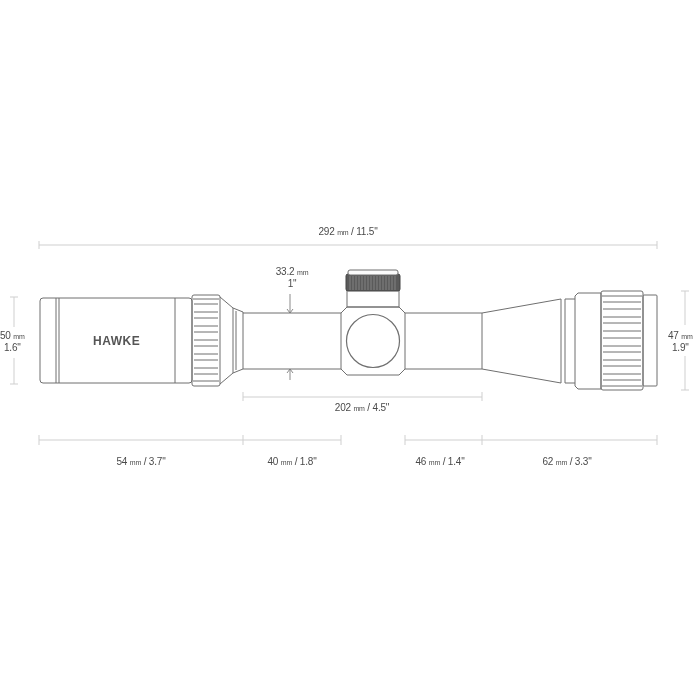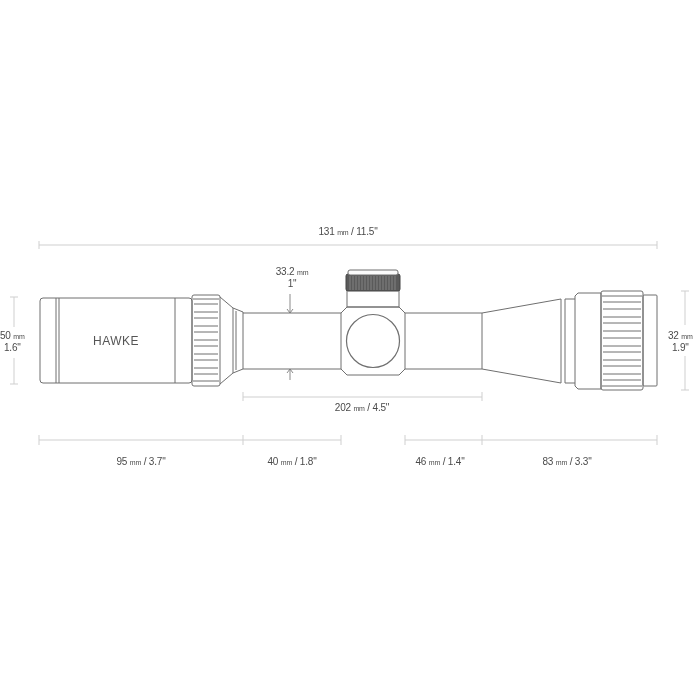--- a/index.html
+++ b/index.html
@@ -152,77 +152,77 @@
           <line x1="386" y1="276" x2="386" y2="290"></line>
           <line x1="389" y1="276" x2="389" y2="290"></line>
           <line x1="392" y1="276" x2="392" y2="290"></line>
           <line x1="395" y1="276" x2="395" y2="290"></line>
         </g>
       </g>
     </g>
   </svg>
 
   
-  <div class="brand" style="left:93px; top:334px;">HAWKE</div>
+  <div class="brand" style="left:93px; top:334px;font-weight:bold;">HAWKE</div>
 
   
   <div class="lbl center" style="left:348px; top:226px;">
-    <span>131</span>
+    <span>292</span>
     <span class="u">mm</span>
     <span>/</span>
     <span>11.5"</span>
   </div>
 
   
   <div class="lbl stack center" style="left:292px; top:266px;">
     <div><span>33.2</span> <span class="u">mm</span></div>
     <div>1"</div>
   </div>
 
   
   <div class="lbl stack" style="left:0px; top:330px;">
     <div><span>50</span> <span class="u">mm</span></div>
     <div>1.6"</div>
   </div>
 
   
   <div class="lbl stack" style="left:668px; top:330px;">
-    <div><span>32</span> <span class="u">mm</span></div>
+    <div><span>47</span> <span class="u">mm</span></div>
     <div>1.9"</div>
   </div>
 
   
   <div class="lbl center" style="left:362px; top:402px;">
     <span>202</span>
     <span class="u">mm</span>
     <span>/</span>
     <span>4.5"</span>
   </div>
 
   
   <div class="lbl center" style="left:141px; top:456px;">
-    <span>95</span>
+    <span>54</span>
     <span class="u">mm</span>
     <span>/</span>
     <span>3.7"</span>
   </div>
 
   <div class="lbl center" style="left:292px; top:456px;">
     <span>40</span>
     <span class="u">mm</span>
     <span>/</span>
     <span>1.8"</span>
   </div>
 
   <div class="lbl center" style="left:440px; top:456px;">
     <span>46</span>
     <span class="u">mm</span>
     <span>/</span>
     <span>1.4"</span>
   </div>
 
   <div class="lbl center" style="left:567px; top:456px;">
-    <span>83</span>
+    <span>62</span>
     <span class="u">mm</span>
     <span>/</span>
     <span>3.3"</span>
   </div>
 </div>
 
 </body></html>

